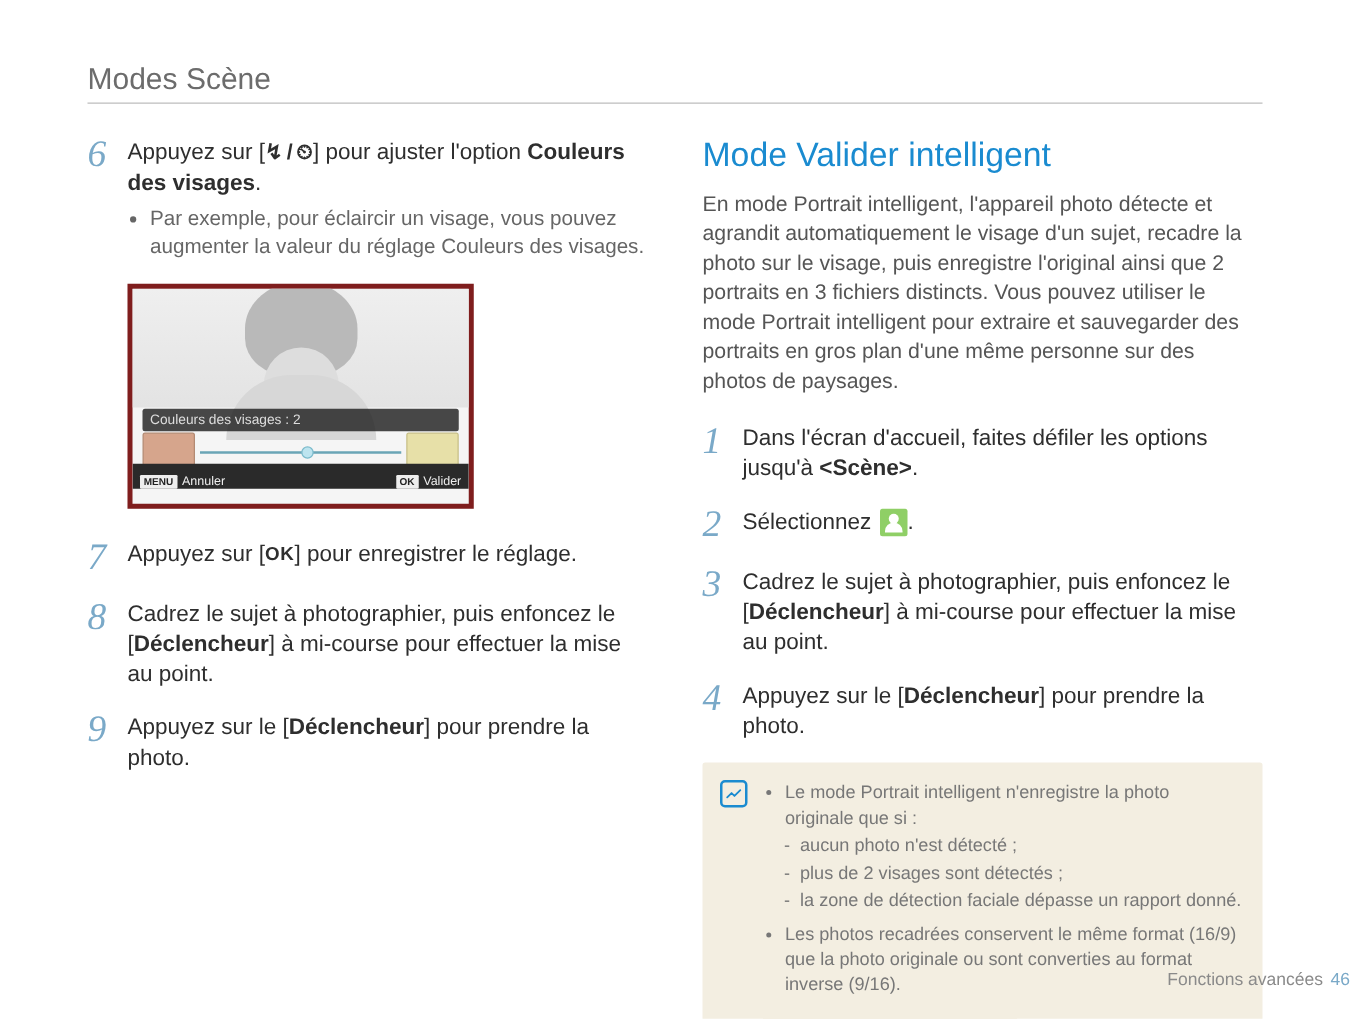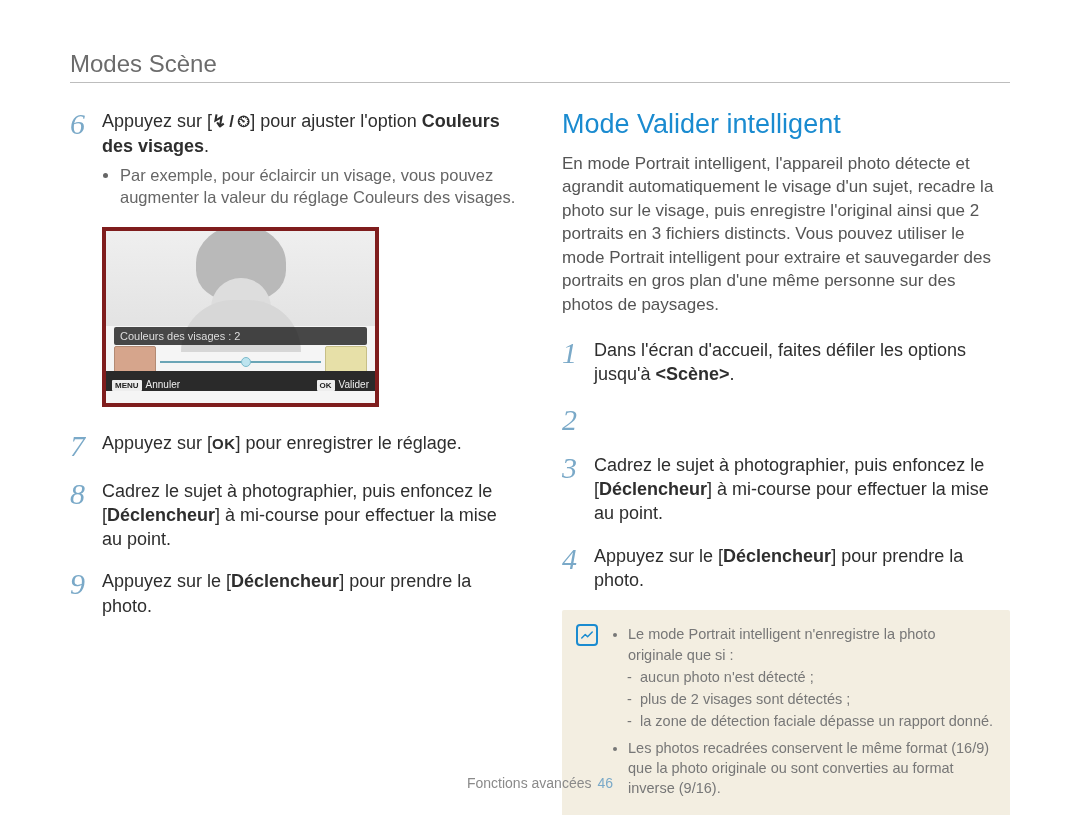--- a/index.html
+++ b/index.html
@@ -291,21 +291,21 @@
     padding-left: 12px;
     margin-top: 2px;
   }
   .note-box ul ul li { margin-bottom: 2px; }
 
   .footer {
     position: absolute;
     bottom: 24px;
     left: 0;
     right: 0;
-    text-align: center;
+    text-align: right;
     font-size: 14px;
     color: #8a8a8a;
   }
   .footer .pnum { color: #7aa9c8; margin-left: 6px; }
 </style>
 </head>
 <body>
 
 <div class="page">
   <div class="title">Modes Scène</div>
@@ -379,20 +379,23 @@
 
       <div class="step">
         <div class="step-num">1</div>
         <div class="step-body">
           <span>Dans l'écran d'accueil, faites défiler les options jusqu'à </span><span class="bold">&lt;Scène&gt;</span><span>.</span>
         </div>
       </div>
 
       <div class="step">
         <div class="step-num">2</div>
+        <div class="step-body">
+          <span>Sélectionnez </span><span class="portrait-icon"></span><span>.</span>
+        </div>
       </div>
 
       <div class="step">
         <div class="step-num">3</div>
         <div class="step-body">
           <span>Cadrez le sujet à photographier, puis enfoncez le</span><br>
           <span>[</span><span class="bold">Déclencheur</span><span>] à mi-course pour effectuer la mise au point.</span>
         </div>
       </div>
 

